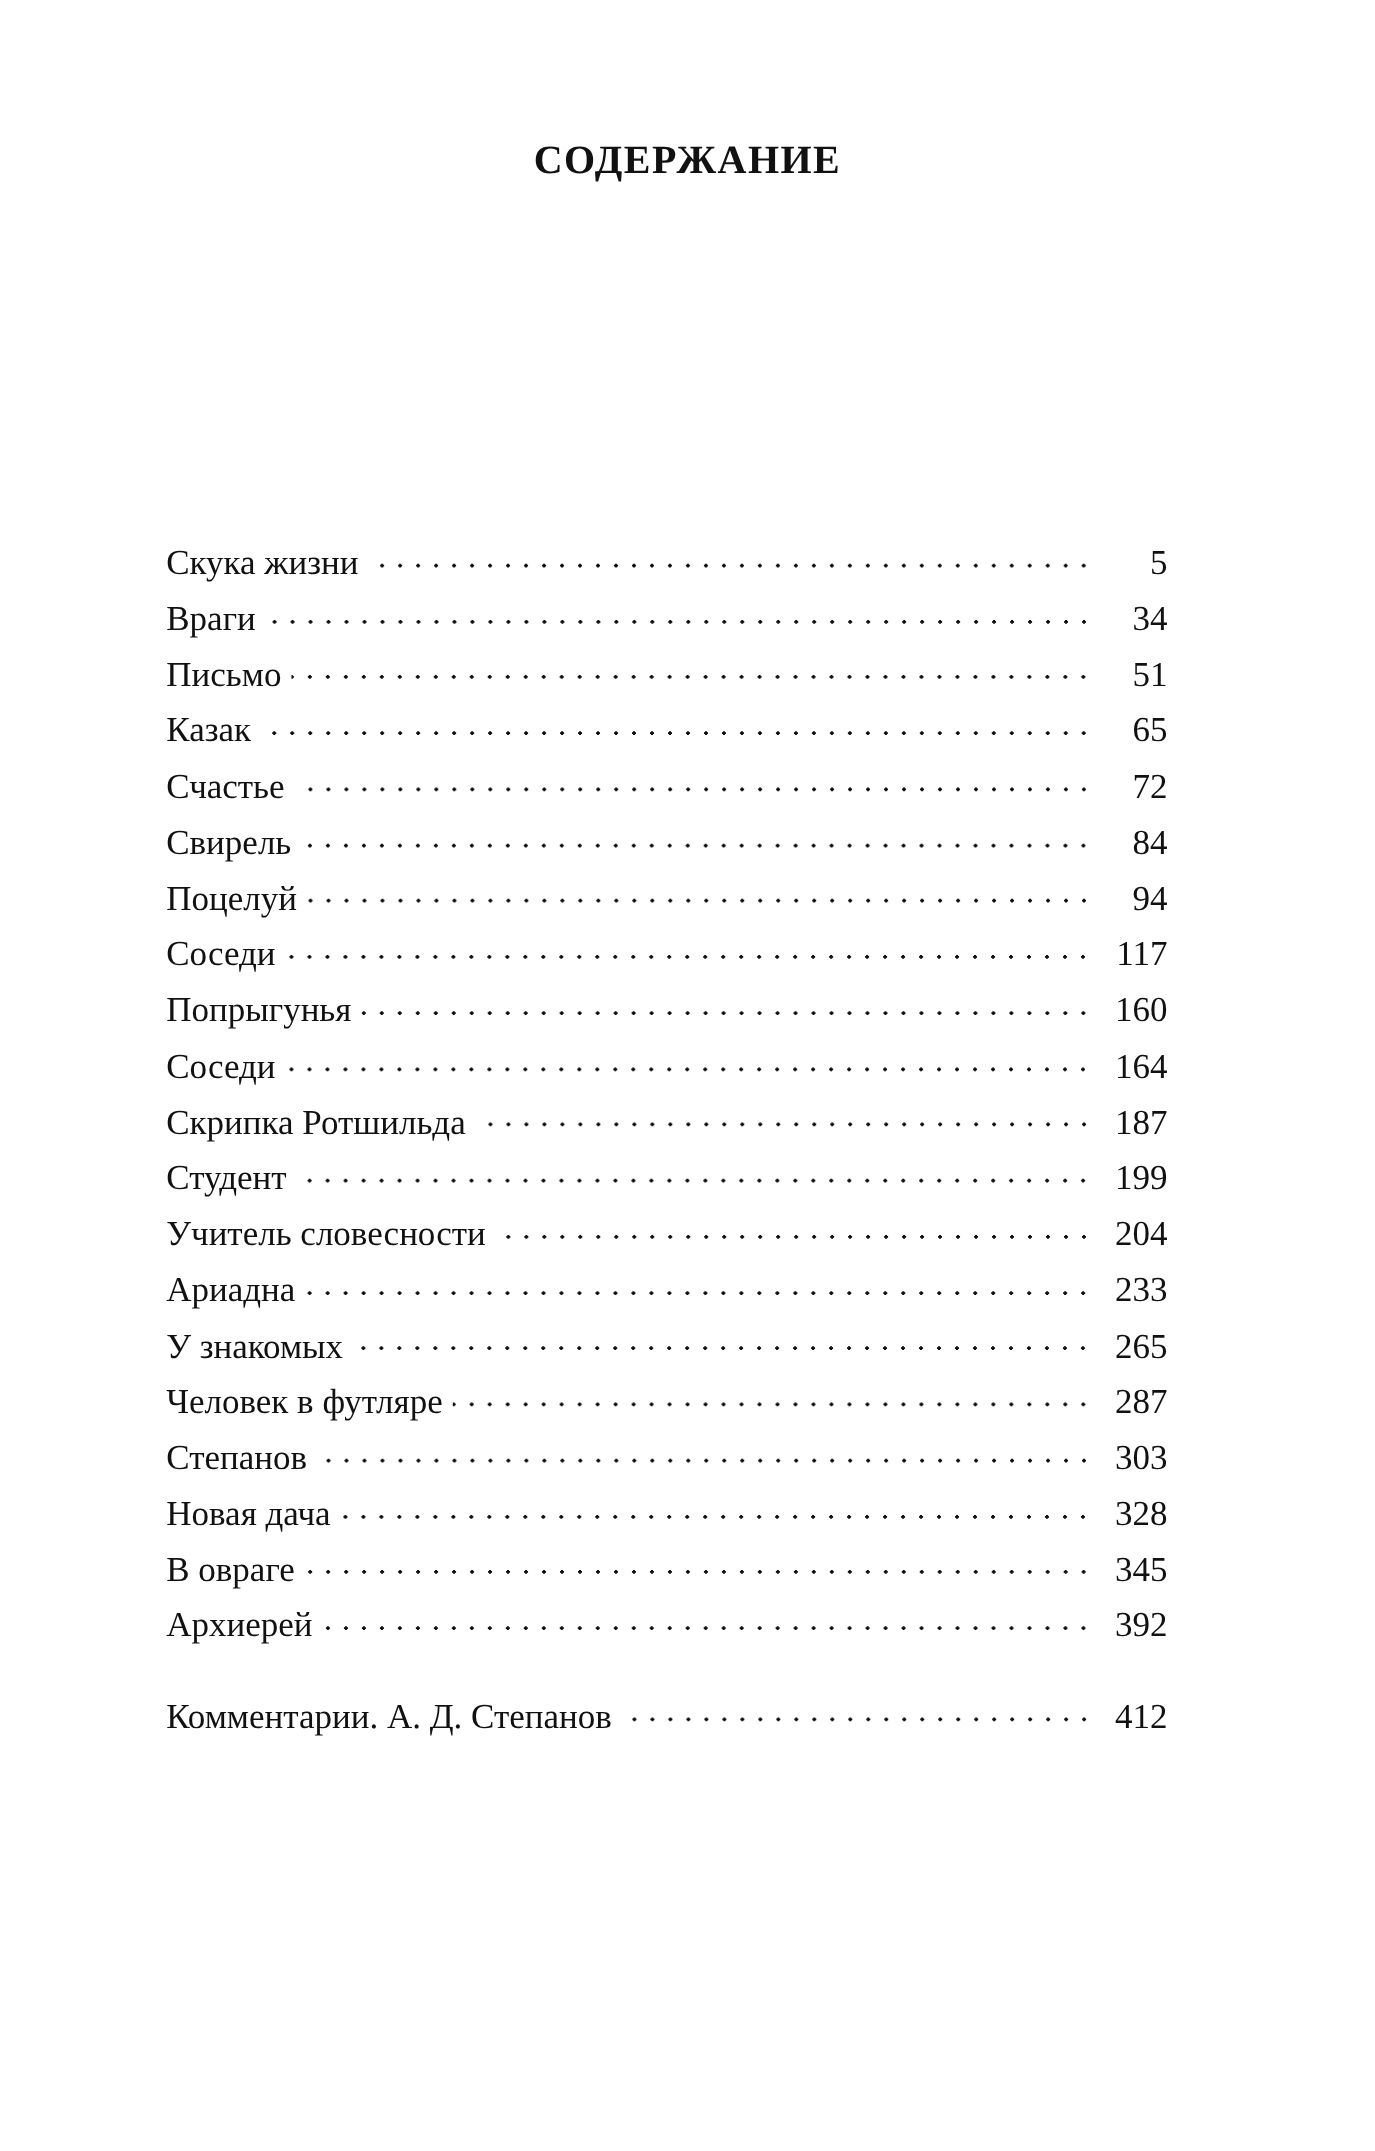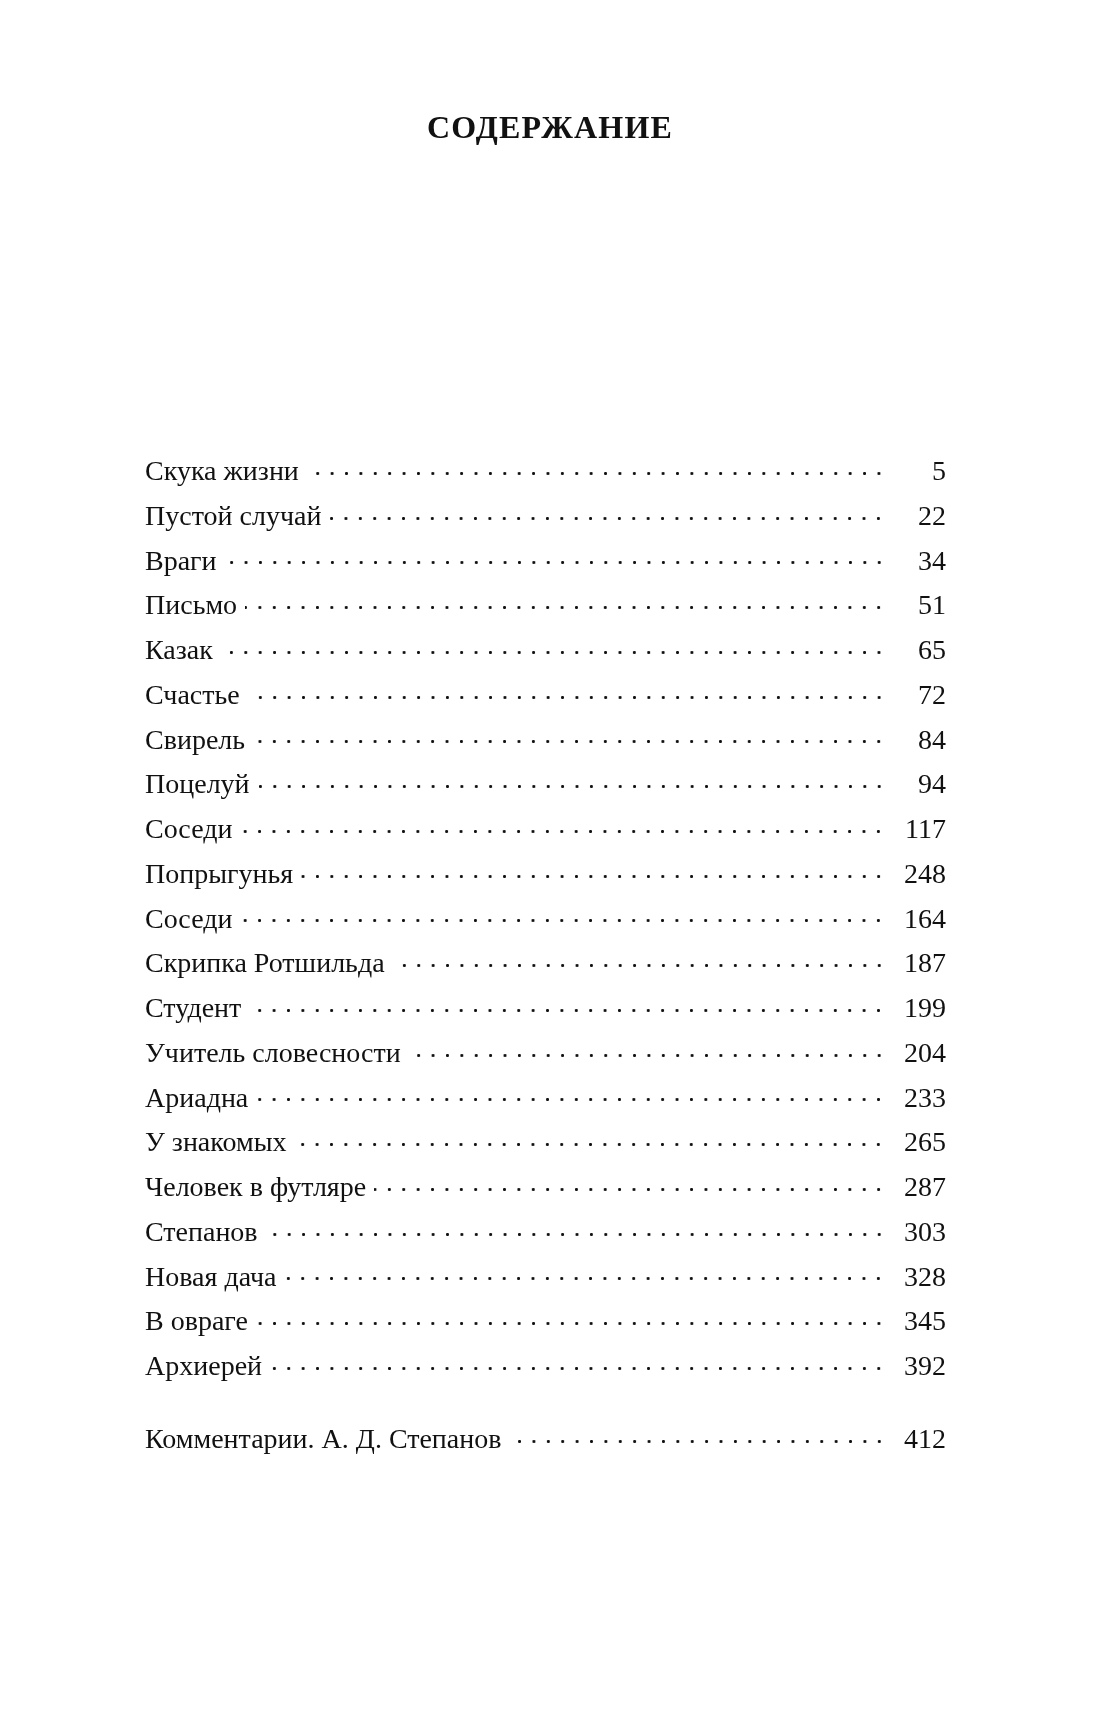--- a/index.html
+++ b/index.html
@@ -22,24 +22,23 @@
       width: 1100px;
       text-align: center;
       font-weight: bold;
       font-size: 32px;
       letter-spacing: 1.2px;
       line-height: 46px;
       margin: 0;
     }
     .toc {
       position: absolute;
-      left: 145px;
+      left: 133px;
       width: 801px;
       top: 429px;
-      margin-top: 20px;
     }
     .toc-row {
       display: flex;
       align-items: baseline;
       height: 44.76px;
       font-size: 28px;
       line-height: 44.76px;
       white-space: nowrap;
     }
     .toc-title {
@@ -79,25 +78,20 @@
 
 <h1 class="page-title">СОДЕРЖАНИЕ</h1>
 
 <div class="toc">
   <div class="toc-row">
     <span class="toc-title">Скука жизни</span>
     <span class="toc-leader"></span>
     <span class="toc-page">5</span>
   </div>
   <div class="toc-row">
-    <span class="toc-title">Пустой случай</span>
-    <span class="toc-leader"></span>
-    <span class="toc-page">22</span>
-  </div>
-  <div class="toc-row">
     <span class="toc-title">Враги</span>
     <span class="toc-leader"></span>
     <span class="toc-page">34</span>
   </div>
   <div class="toc-row">
     <span class="toc-title">Письмо</span>
     <span class="toc-leader"></span>
     <span class="toc-page">51</span>
   </div>
   <div class="toc-row">
@@ -121,21 +115,21 @@
     <span class="toc-page">94</span>
   </div>
   <div class="toc-row">
     <span class="toc-title">Соседи</span>
     <span class="toc-leader"></span>
     <span class="toc-page">117</span>
   </div>
   <div class="toc-row">
     <span class="toc-title">Попрыгунья</span>
     <span class="toc-leader"></span>
-    <span class="toc-page">248</span>
+    <span class="toc-page">160</span>
   </div>
   <div class="toc-row">
     <span class="toc-title">Соседи</span>
     <span class="toc-leader"></span>
     <span class="toc-page">164</span>
   </div>
   <div class="toc-row">
     <span class="toc-title">Скрипка Ротшильда</span>
     <span class="toc-leader"></span>
     <span class="toc-page">187</span>

